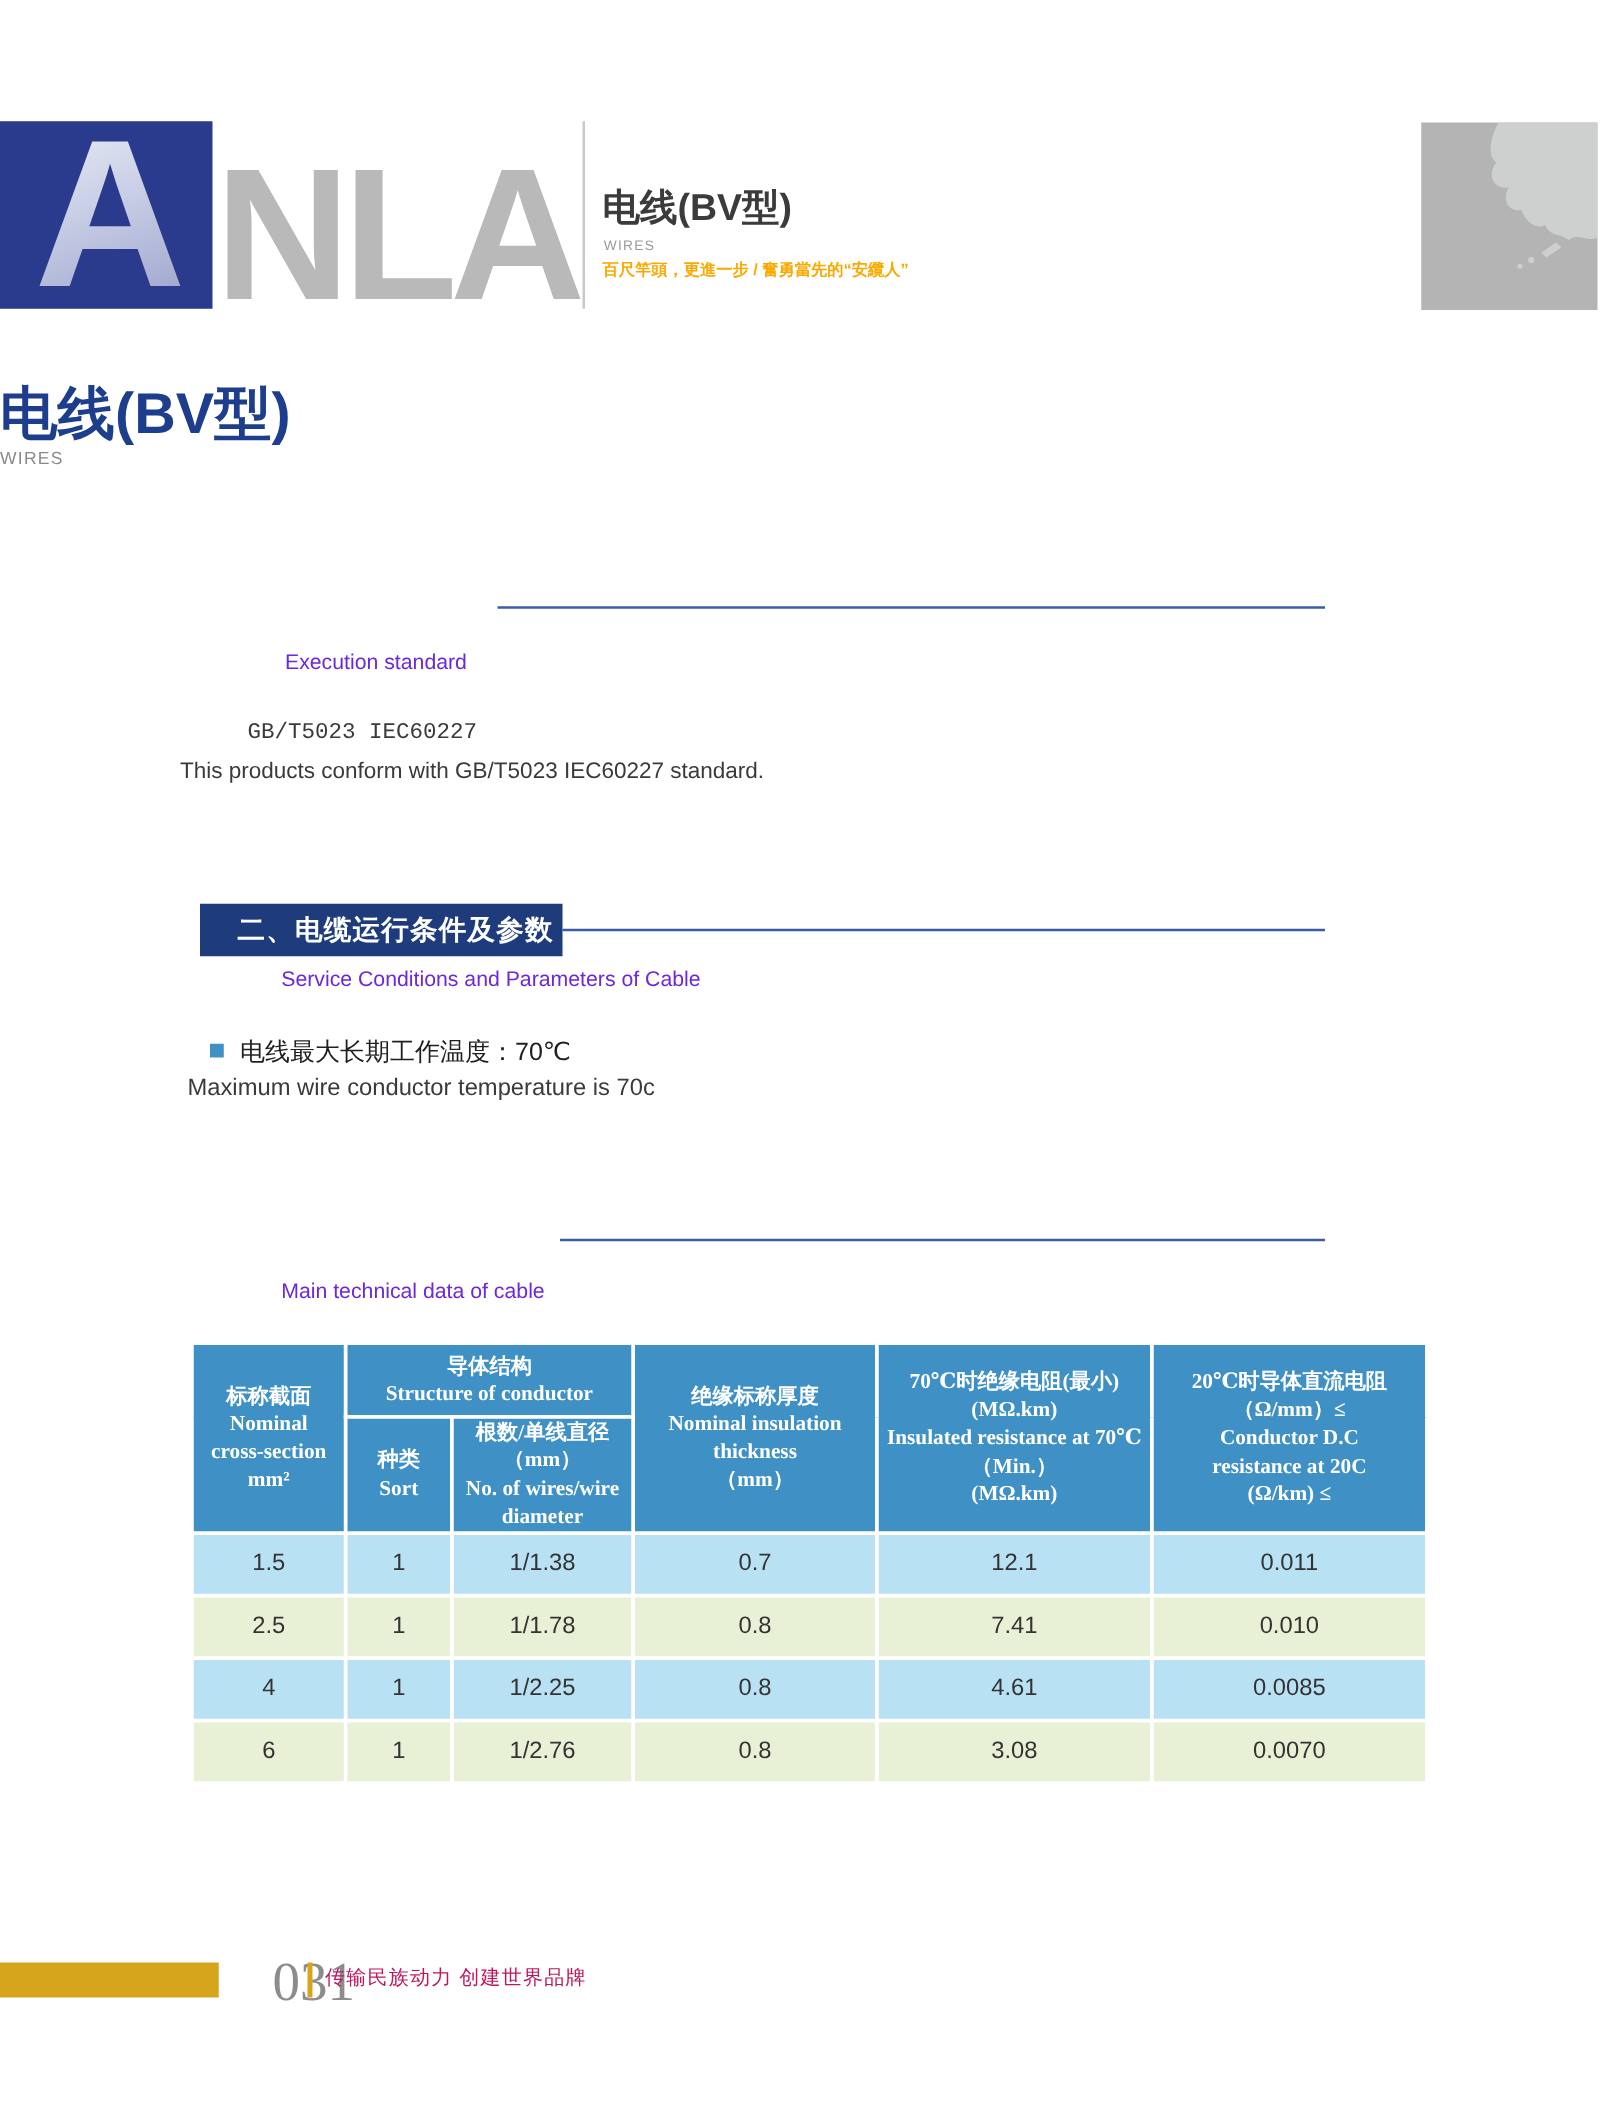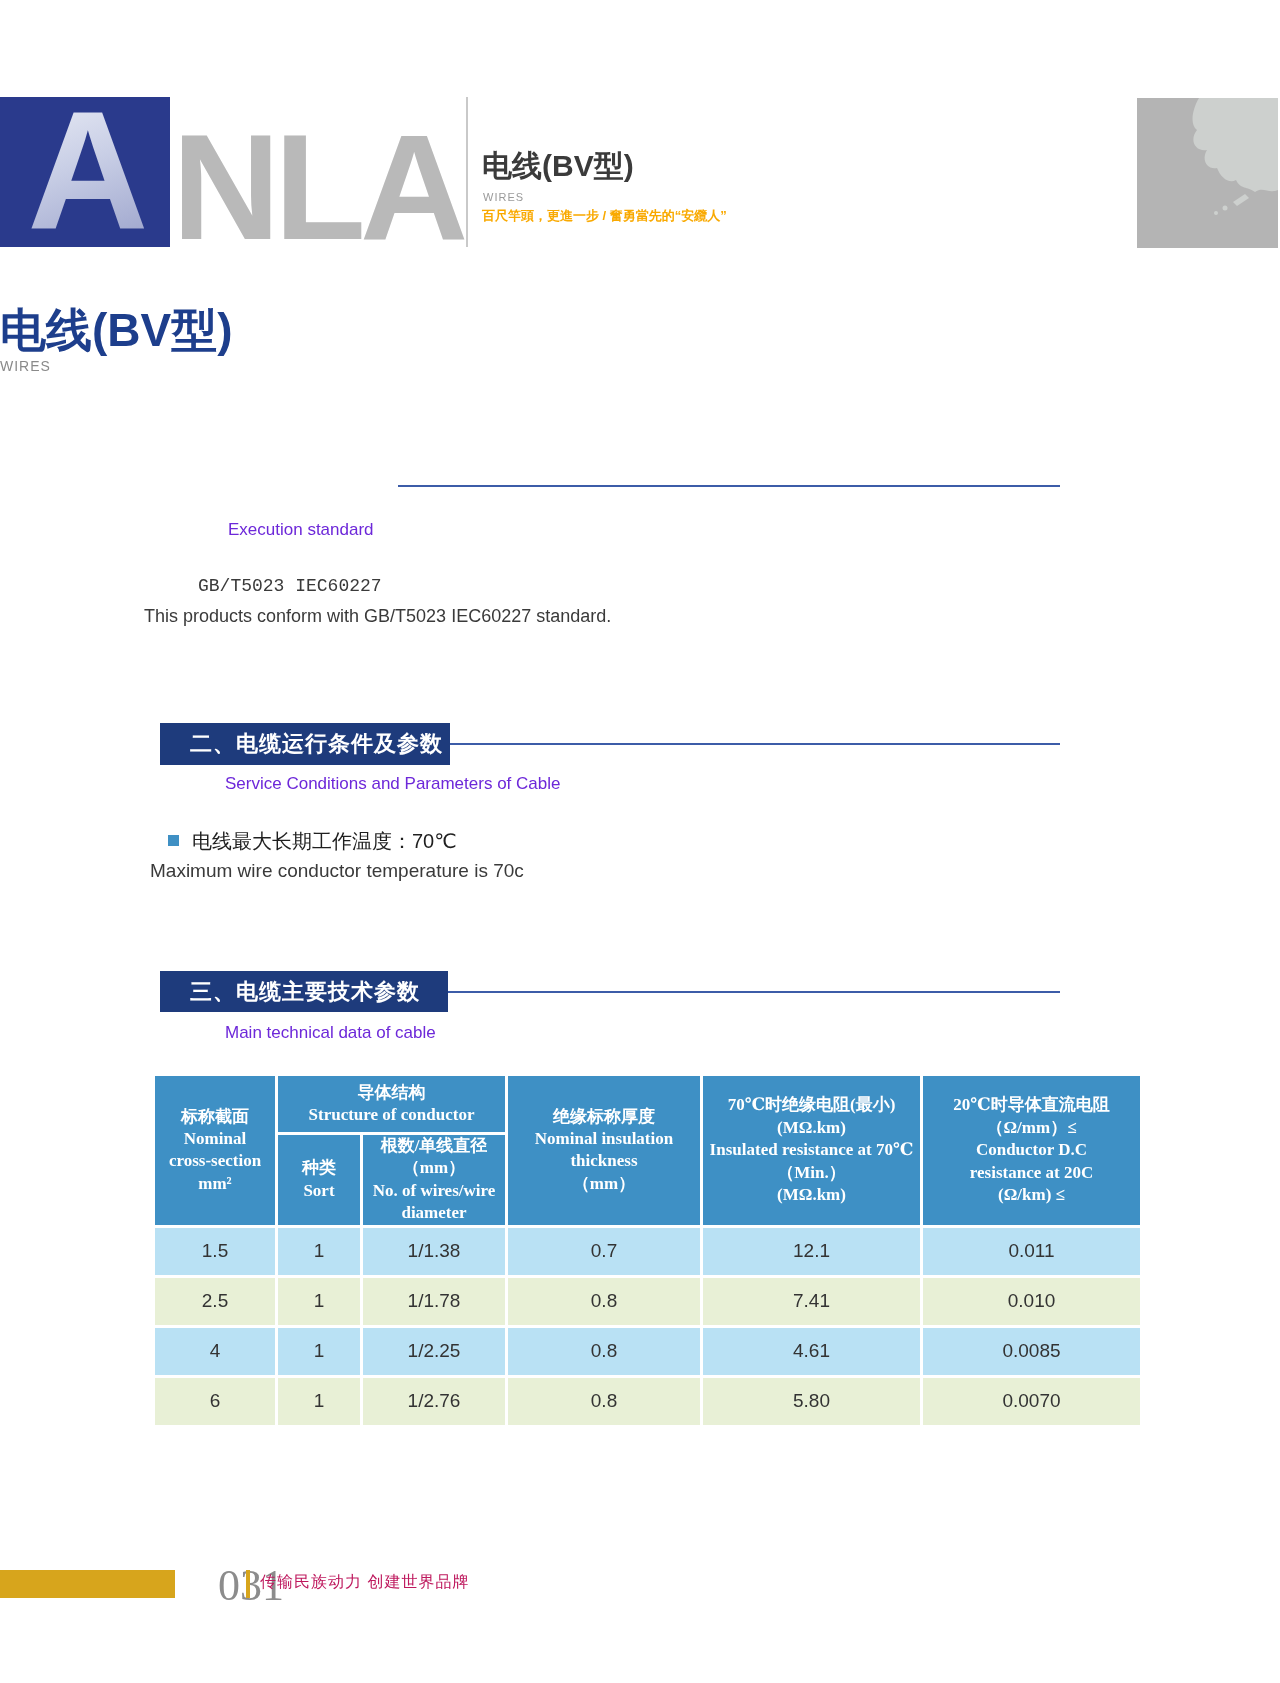--- a/index.html
+++ b/index.html
@@ -79,21 +79,20 @@
   <div class="body-text" style="left:198px; top:576px;font-family:Liberation Mono, monospace;">GB/T5023  IEC60227</div>
   <div class="body-text" style="left:144px; top:606px;">This products conform with GB/T5023  IEC60227 standard.</div>
 
   <div class="sec-bar" style="left:160px; top:723px; width:290px; height:42px;">二、电缆运行条件及参数</div>
   <div class="sec-line" style="left:450px; top:743px; width:610px;"></div>
   <div class="sec-sub" style="left:225px; top:774px;">Service Conditions and Parameters of Cable</div>
   <div class="bullet-sq" style="left:168px; top:835px;"></div>
   <div class="bullet-zh" style="left:192px; top:828px;">电线最大长期工作温度：70℃</div>
   <div class="body-text" style="left:150px; top:860px; font-size:19px;">Maximum wire conductor temperature is 70c</div>
 
-  <div class="sec-bar" style="left:160px; top:971px; width:288px; height:41px;">三、电缆主要技术参数</div>
   <div class="sec-line" style="left:448px; top:991px; width:612px;"></div>
   <div class="sec-sub" style="left:225px; top:1023px;">Main technical data of cable</div>
 
   <table class="tech-table">
     <colgroup>
       <col style="width:123px">
         <col style="width:85px">
         <col style="width:145px">
       <col style="width:195px">
         <col style="width:220px">
@@ -154,21 +153,21 @@
         <td>1/2.25</td>
         <td>0.8</td>
         <td>4.61</td>
         <td>0.0085</td>
       </tr>
       <tr>
         <td>6</td>
         <td>1</td>
         <td>1/2.76</td>
         <td>0.8</td>
-        <td>5.80</td>
+        <td>3.08</td>
         <td>0.0070</td>
       </tr>
     </tbody>
   </table>
 
   <div class="footer-bar"></div>
   <div class="footer-page">031</div>
   <div class="footer-vdiv"></div>
   <div class="footer-slogan">传输民族动力  创建世界品牌</div>
 

